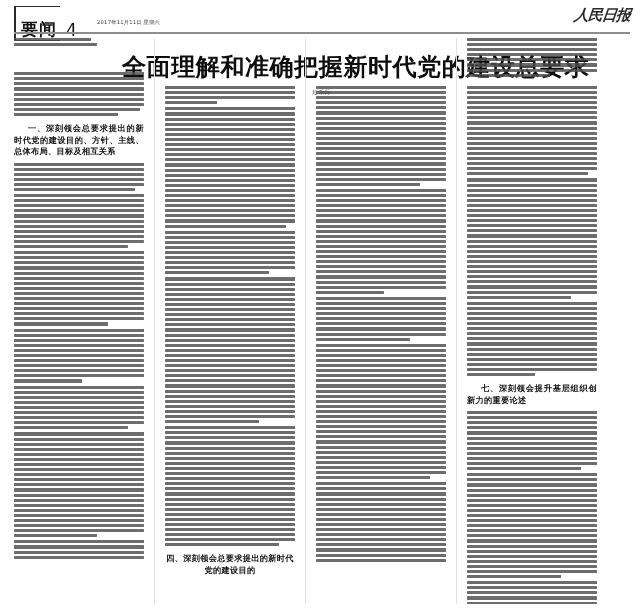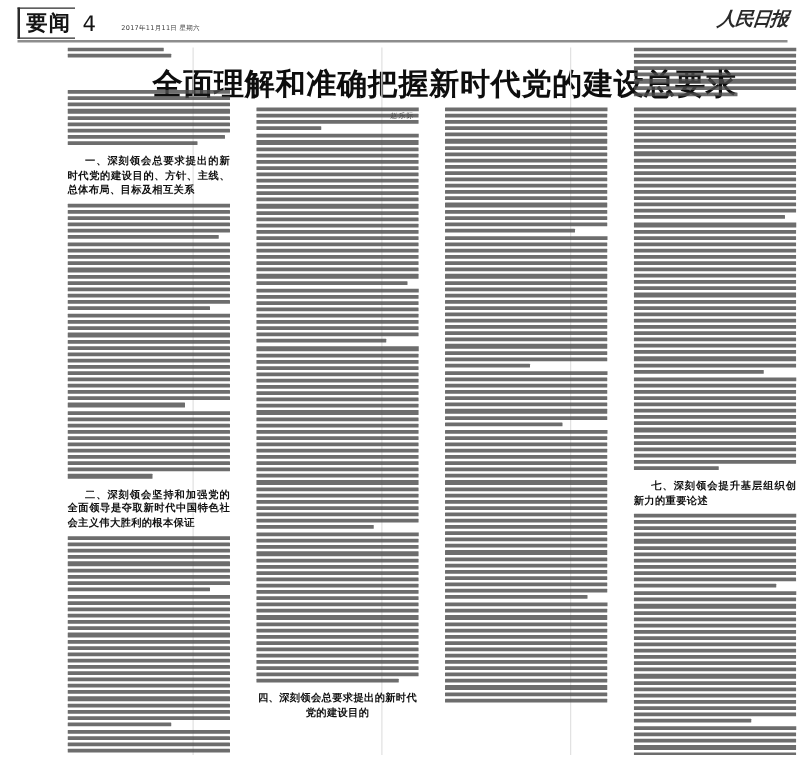--- a/index.html
+++ b/index.html
@@ -26,21 +26,21 @@
     left: 14px;
     top: 6px;
     display: flex;
     align-items: flex-end;
     gap: 6px;
   }
   .section-bracket {
     border-left: 2px solid #2b2b2b;
     border-top: 1px solid #2b2b2b;
     border-bottom: 1px solid #2b2b2b;
-    padding: 2px 3px 1px 5px;
+    padding: 13px 3px 1px 5px;
   }
   .section-name {
     font-size: 17px;
     font-weight: bold;
     letter-spacing: 1px;
     line-height: 19px;
     color: #141414;
   }
   .section-num {
     font-size: 17px;
@@ -119,21 +119,20 @@
     left: 0;
     width: 614px;
     height: 570px;
   }
   .col {
     position: absolute;
     top: 0;
     width: 130px;
     height: 566px;
     overflow: hidden;
-    margin-left: 40px;
   }
   .col1 { left: 0px; }
   .col2 { left: 151px; }
   .col3 { left: 302px; }
   .col4 { left: 453px; }
   .col-sep {
     position: absolute;
     top: 0;
     width: 1px;
     height: 566px;
@@ -285,23 +284,20 @@
           <div class="ln w100"></div>
             <div class="ln w100"></div>
             <div class="ln w100"></div>
           <div class="ln w100"></div>
             <div class="ln w100"></div>
             <div class="ln w100"></div>
           <div class="ln w100"></div>
             <div class="ln w52"></div>
         </div>
 
-        <div class="subhead">
-          <span class="first">二、深刻领会坚持和加强党的全面领导是夺取新时代中国特色社会主义伟大胜利的根本保证</span>
-        </div>
 
         <div class="para indent">
           <div class="ln w100"></div>
             <div class="ln w100"></div>
             <div class="ln w100"></div>
           <div class="ln w100"></div>
             <div class="ln w100"></div>
             <div class="ln w100"></div>
           <div class="ln w100"></div>
             <div class="ln w100"></div>

